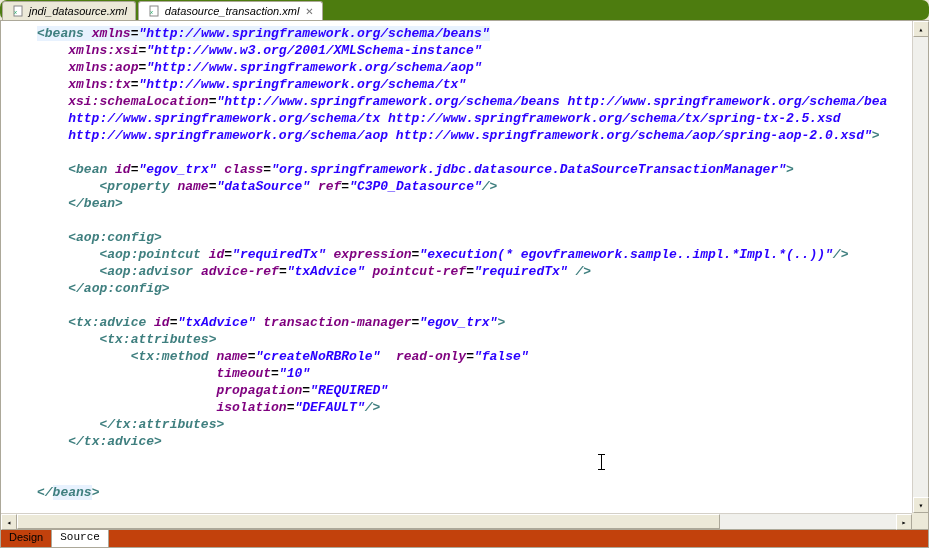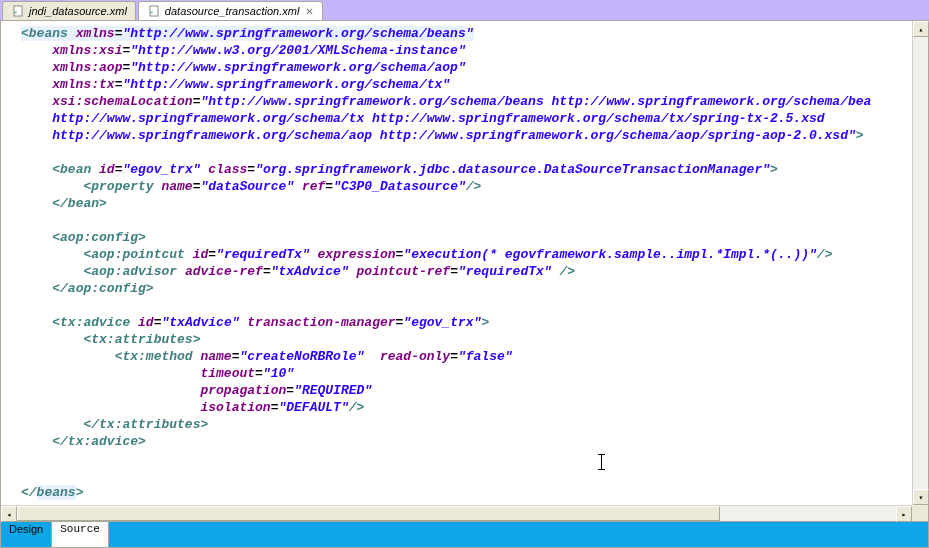--- a/index.html
+++ b/index.html
@@ -9,23 +9,24 @@
       background: #ece9d8;
       width: 929px;
       height: 548px;
       overflow: hidden;
       display: flex;
       flex-direction: column;
     }
     .tabs {
       display: flex;
       align-items: flex-end;
-      background: #c4b5fd;
+      background: #4d7c0f;
       height: 20px;
       padding-left: 2px;
+      border-radius: 7px;
     }
     .tab {
       display: flex;
       align-items: center;
       padding: 2px 8px;
       border: 1px solid #aca899;
       border-bottom: none;
       background: #ece9d8;
       margin-right: 2px;
       border-radius: 3px 3px 0 0;
@@ -58,20 +59,21 @@
       position: relative;
     }
     .editor {
       flex: 1;
       overflow: auto;
       padding: 4px 4px 4px 20px;
       white-space: pre;
       line-height: 17px;
       font-style: italic;
       font-weight: bold;
+      margin-left: 16px;
     }
     .tag { color: #3f7f7f; }
     .attr { color: #7f007f; }
     .val { color: #2a00ff; }
     .bracket { color: #3f7f7f; }
     .hl { background: #e8f2fe; }
     .scrollbar-v {
       position: absolute; right: 0; top: 0; bottom: 16px; width: 16px;
       background: #ece9d8;
       border-left: 1px solid #d4d0c8;
@@ -97,22 +99,22 @@
       position:absolute; left:0; top:0; bottom:0; width:80%;
       background:#ece9d8;
       border:1px solid #fff; border-right-color:#aca899; border-bottom-color:#aca899;
     }
     .scroll-corner {
       position:absolute; right:0; bottom:0; width:16px; height:16px;
       background:#ece9d8;
     }
     .bottom-tabs {
       display:flex;
-      background:#0ea5e9;
-      height: 26px;
+      background:#c2410c;
+      height: 18px;
       font-family: Tahoma, sans-serif;
       font-size: 11px;
       border: 1px solid #aca899;
       border-top: none;
     }
     .bottom-tab {
       padding: 1px 8px;
       border-right: 1px solid #aca899;
       cursor: pointer;
     }

